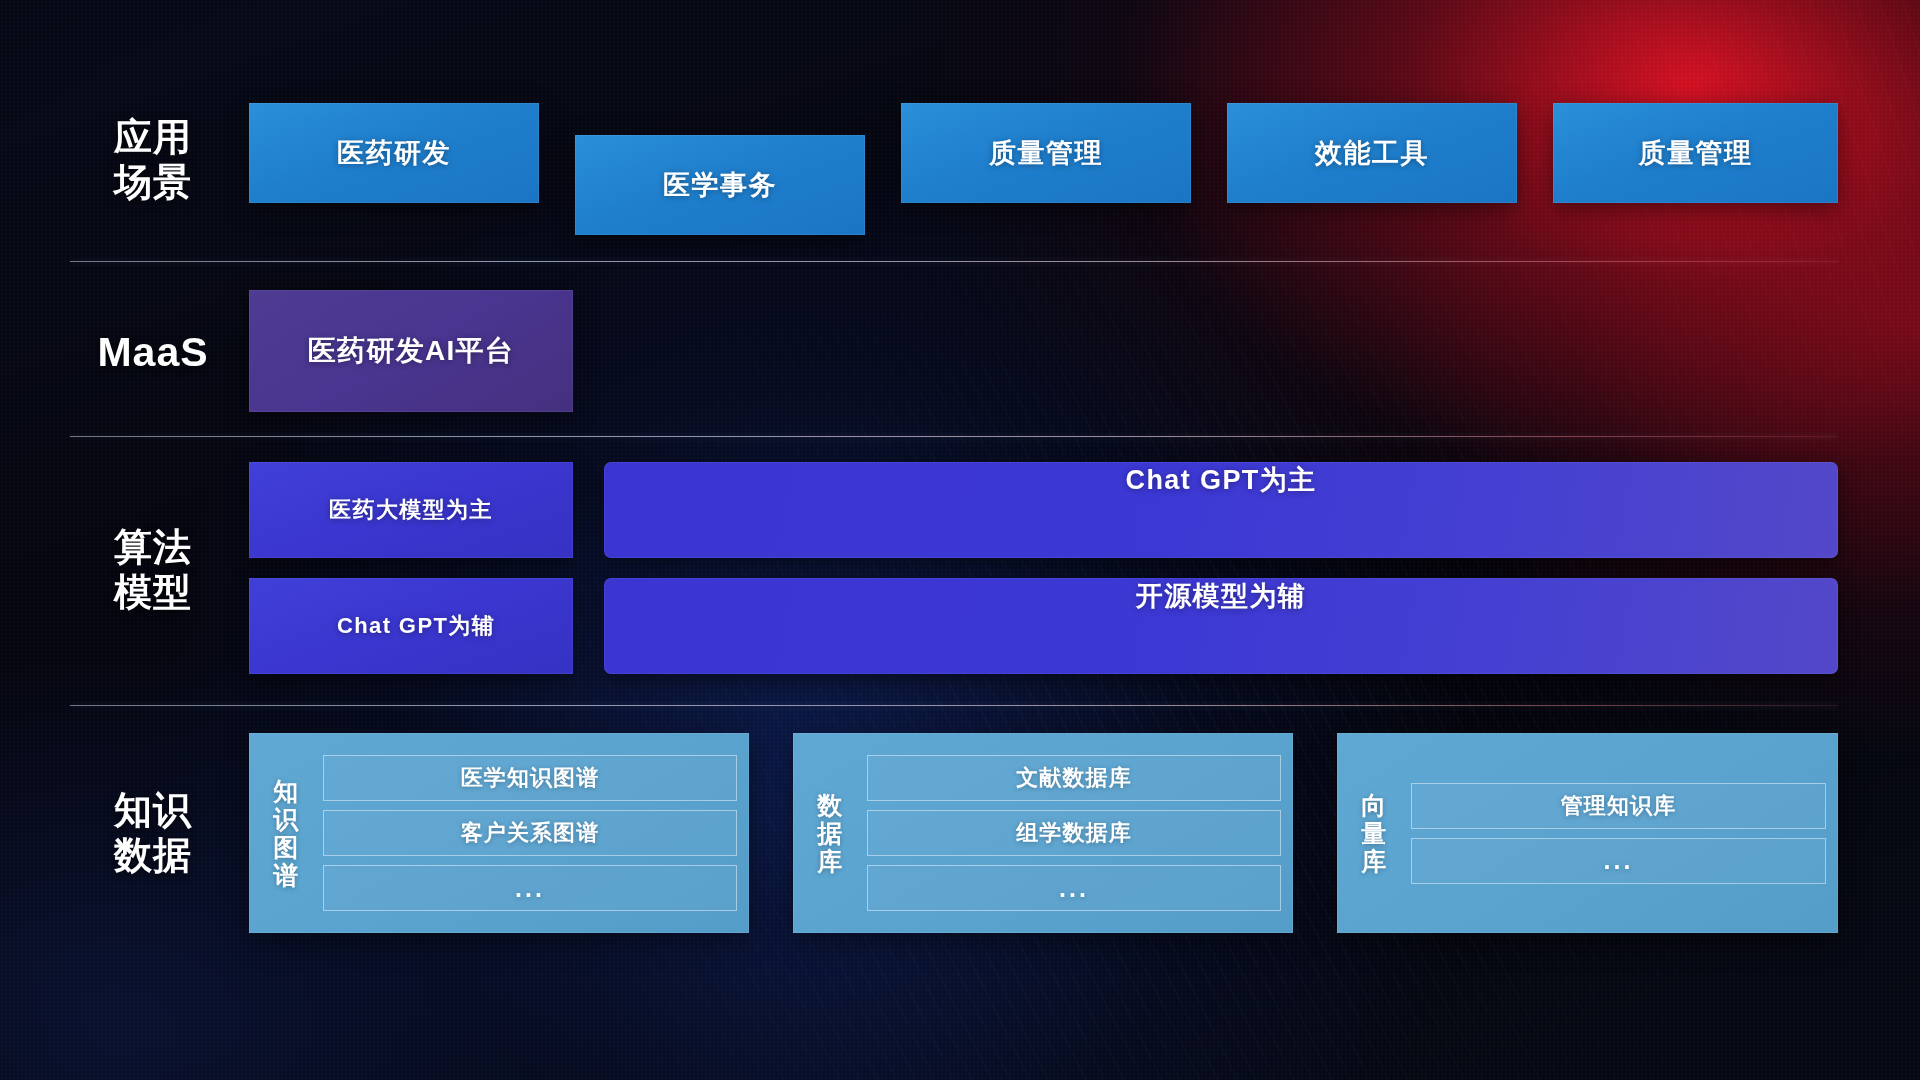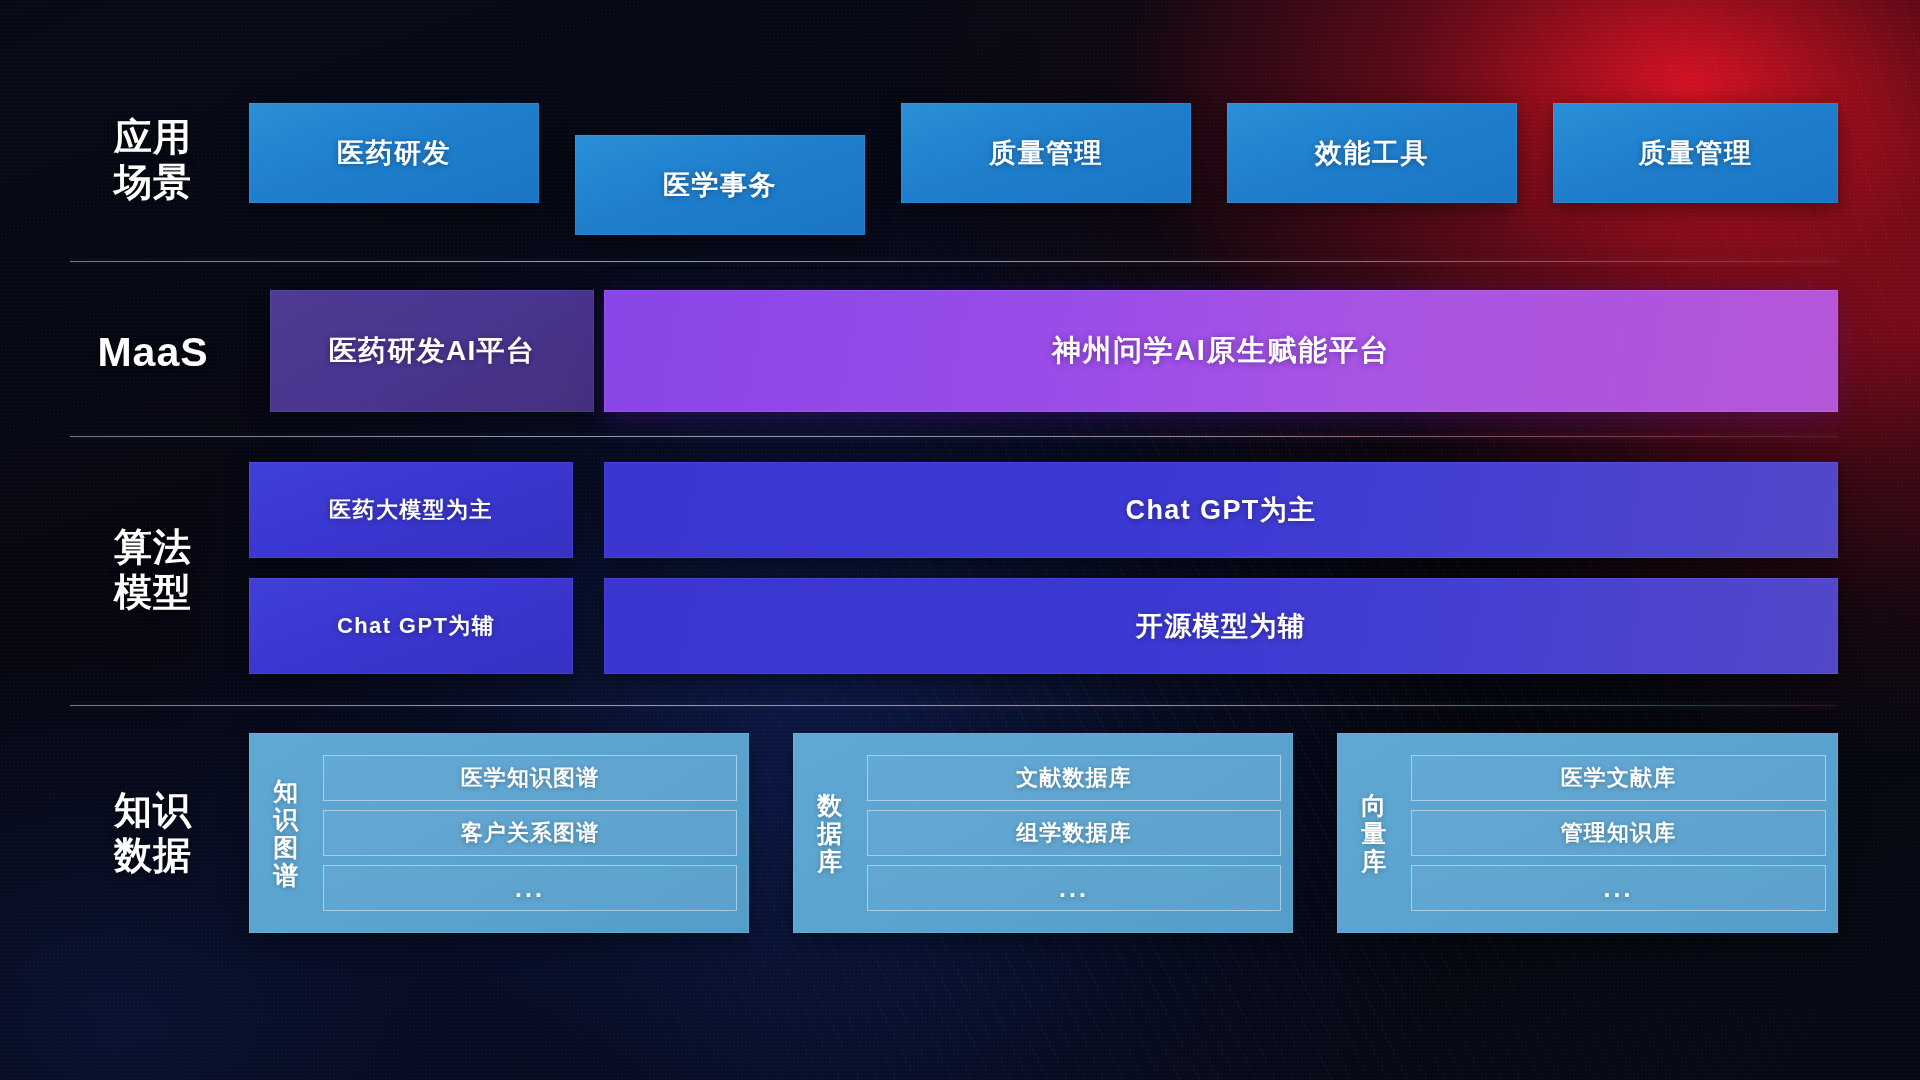--- a/index.html
+++ b/index.html
@@ -92,21 +92,20 @@
 
   
   .maas-left {
     position:absolute;
     height:122px;
     display:flex; align-items:center; justify-content:center;
     color:#ffffff; font-size:28px; font-weight:bold; letter-spacing:1.3px;
     background:linear-gradient(150deg,#4e3b92 0%,#4a3590 50%,#45307f 100%);
     box-shadow:0 6px 22px rgba(0,0,0,.45), inset 0 0 0 1px rgba(255,255,255,.06);
     text-shadow:0 1px 6px rgba(0,0,0,.4);
-    margin-left:21px;
   }
   .maas-right {
     position:absolute;
     height:122px;
     display:flex; align-items:center; justify-content:center;
     color:#ffffff; font-size:29px; font-weight:bold; letter-spacing:1.6px;
     background:linear-gradient(100deg,#8a45e8 0%,#9a4de8 38%,#a855e4 62%,#b556d8 100%);
     box-shadow:0 8px 26px rgba(80,20,160,.35), inset 0 0 0 1px rgba(255,255,255,.08);
     text-shadow:0 1px 7px rgba(40,0,80,.45);
   }
@@ -117,25 +116,26 @@
     height:96px;
     display:flex; align-items:center; justify-content:center;
     color:#ffffff; font-size:22px; font-weight:bold; letter-spacing:1.4px;
     background:linear-gradient(160deg,#4040d8 0%,#3a36cf 50%,#3632c4 100%);
     box-shadow:0 6px 20px rgba(0,0,0,.42), inset 0 0 0 1px rgba(255,255,255,.06);
     text-shadow:0 1px 6px rgba(0,0,0,.38);
   }
   .algo-right {
     position:absolute;
     height:96px;
-    display:flex; align-items:center; justify-content:center;
+    display:flex; align-items:flex-start; justify-content:center;
     color:#ffffff; font-size:27px; font-weight:bold; letter-spacing:1.4px;
     background:linear-gradient(100deg,#3b36d2 0%,#3c38d4 45%,#4540d2 72%,#5348c9 100%);
     box-shadow:0 6px 20px rgba(0,0,0,.42), inset 0 0 0 1px rgba(255,255,255,.06);
     text-shadow:0 1px 6px rgba(0,0,0,.38);
+    border-radius:7px;
   }
 
   
   .kd-panel {
     position:absolute;
     height:200px;
     display:flex; align-items:stretch;
     background:linear-gradient(150deg,#5fa8d3 0%,#5aa3cf 55%,#559dc9 100%);
     box-shadow:0 8px 26px rgba(0,0,0,.42), inset 0 0 0 1px rgba(255,255,255,.08);
     padding:10px 12px 10px 0;
@@ -200,23 +200,20 @@
 
     <div class="divider" style="top:261px;"></div>
 
     <div class="row" style="top:290px;height:122px;">
       <div class="row-label latin" style="top:38px;">
         <div>MaaS</div>
       </div>
       <div class="maas-left" style="left:249px;width:324px;">
         <span>医药研发AI平台</span>
       </div>
-      <div class="maas-right" style="left:604px;width:1234px;">
-        <span>神州问学AI原生赋能平台</span>
-      </div>
     </div>
 
     <div class="divider" style="top:436px;"></div>
 
     <div class="row" style="top:462px;height:212px;">
       <div class="row-label cjk" style="top:63px;">
         <div>算法</div>
         <div>模型</div>
       </div>
 
@@ -270,21 +267,20 @@
         </div>
       </div>
 
       <div class="kd-panel" style="left:1337px;width:501px;">
         <div class="kd-vlabel">
           <span>向</span>
           <span>量</span>
           <span>库</span>
         </div>
         <div class="kd-items">
-          <div class="kd-item">医学文献库</div>
           <div class="kd-item">管理知识库</div>
           <div class="kd-item ellipsis">...</div>
         </div>
       </div>
     </div>
 
   </div>
 </div>
 
 </body></html>

